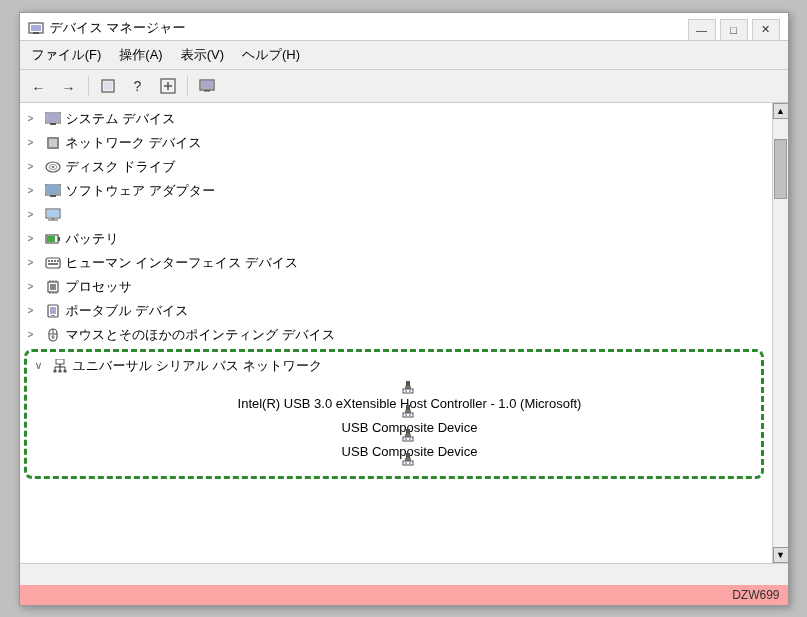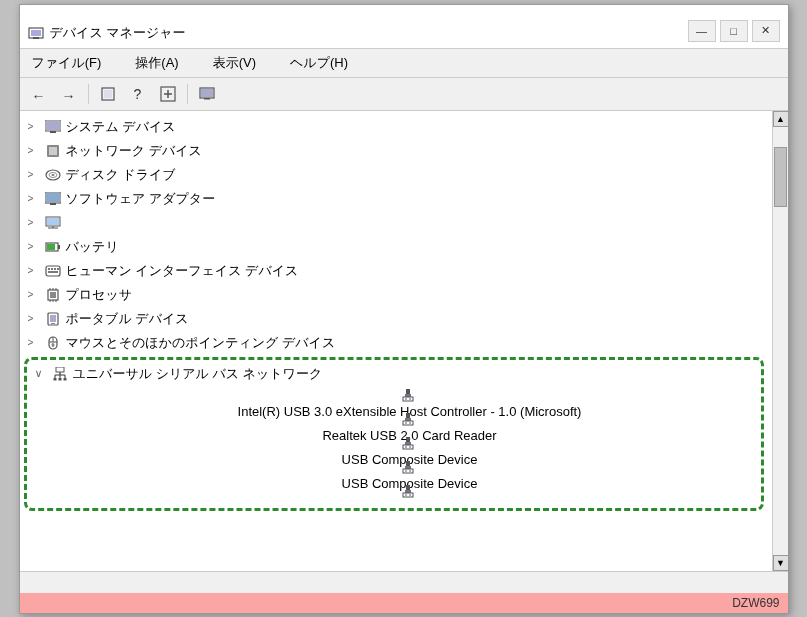--- a/index.html
+++ b/index.html
@@ -16,25 +16,25 @@
       width: 770px;
       background: #f0f0f0;
       border: 1px solid #999;
       box-shadow: 2px 2px 8px rgba(0,0,0,0.3);
       display: flex;
       flex-direction: column;
     }
     .title-bar {
       background: #ffffff;
       display: flex;
-      align-items: flex-end;
+      align-items: flex-start;
       justify-content: space-between;
       padding: 6px 8px;
       border-bottom: 1px solid #ccc;
-      height: 44px;
+      height: 28px;
     }
     .title-bar-left {
       display: flex;
       align-items: center;
       gap: 6px;
       font-size: 13px;
       color: #000;
     }
     .title-bar-controls {
       display: flex;
@@ -47,21 +47,21 @@
       border: 1px solid #ccc;
       cursor: pointer;
       font-size: 11px;
       display: flex;
       align-items: center;
       justify-content: center;
       color: #333;
     }
     .menu-bar {
       display: flex;
-      gap: 18px;
+      gap: 2px;
       padding: 2px 4px;
       background: #f0f0f0;
       border-bottom: 1px solid #ccc;
       font-size: 13px;
     }
     .menu-item {
       padding: 3px 8px;
       cursor: pointer;
       color: #000;
     }
@@ -409,32 +409,33 @@
               <rect x="4" y="0" width="4" height="5" fill="#555"></rect>
               <rect x="3" y="5" width="6" height="3" fill="#777"></rect>
               <rect x="1" y="8" width="10" height="4" fill="none" stroke="#555" stroke-width="1"></rect>
               <rect x="3" y="9" width="2" height="2" fill="#aac"></rect>
               <rect x="7" y="9" width="2" height="2" fill="#aac"></rect>
             </svg>
           </span>
           <span class="item-label">Intel(R) USB 3.0 eXtensible Host Controller - 1.0 (Microsoft)</span>
         </div>
 
+
         <div class="tree-item tree-child">
           <span class="expand-icon"></span>
           <span class="item-icon">
             <svg width="12" height="14" viewBox="0 0 12 14">
               <rect x="4" y="0" width="4" height="5" fill="#555"></rect>
               <rect x="3" y="5" width="6" height="3" fill="#777"></rect>
               <rect x="1" y="8" width="10" height="4" fill="none" stroke="#555" stroke-width="1"></rect>
               <rect x="3" y="9" width="2" height="2" fill="#aac"></rect>
               <rect x="7" y="9" width="2" height="2" fill="#aac"></rect>
             </svg>
           </span>
-          <span class="item-label">Realtek USB 2.0 Card Reader</span>
+          <span class="item-label">USB Composite Device</span>
         </div>
 
         <div class="tree-item tree-child">
           <span class="expand-icon"></span>
           <span class="item-icon">
             <svg width="12" height="14" viewBox="0 0 12 14">
               <rect x="4" y="0" width="4" height="5" fill="#555"></rect>
               <rect x="3" y="5" width="6" height="3" fill="#777"></rect>
               <rect x="1" y="8" width="10" height="4" fill="none" stroke="#555" stroke-width="1"></rect>
               <rect x="3" y="9" width="2" height="2" fill="#aac"></rect>
@@ -448,34 +449,20 @@
           <span class="expand-icon"></span>
           <span class="item-icon">
             <svg width="12" height="14" viewBox="0 0 12 14">
               <rect x="4" y="0" width="4" height="5" fill="#555"></rect>
               <rect x="3" y="5" width="6" height="3" fill="#777"></rect>
               <rect x="1" y="8" width="10" height="4" fill="none" stroke="#555" stroke-width="1"></rect>
               <rect x="3" y="9" width="2" height="2" fill="#aac"></rect>
               <rect x="7" y="9" width="2" height="2" fill="#aac"></rect>
             </svg>
           </span>
-          <span class="item-label">USB Composite Device</span>
-        </div>
-
-        <div class="tree-item tree-child">
-          <span class="expand-icon"></span>
-          <span class="item-icon">
-            <svg width="12" height="14" viewBox="0 0 12 14">
-              <rect x="4" y="0" width="4" height="5" fill="#555"></rect>
-              <rect x="3" y="5" width="6" height="3" fill="#777"></rect>
-              <rect x="1" y="8" width="10" height="4" fill="none" stroke="#555" stroke-width="1"></rect>
-              <rect x="3" y="9" width="2" height="2" fill="#aac"></rect>
-              <rect x="7" y="9" width="2" height="2" fill="#aac"></rect>
-            </svg>
-          </span>
         </div>
       </div>
 
     </div>
 
     <div class="scrollbar-area">
       <div class="scroll-btn">▲</div>
       <div class="scroll-track">
         <div class="scroll-thumb"></div>
       </div>

